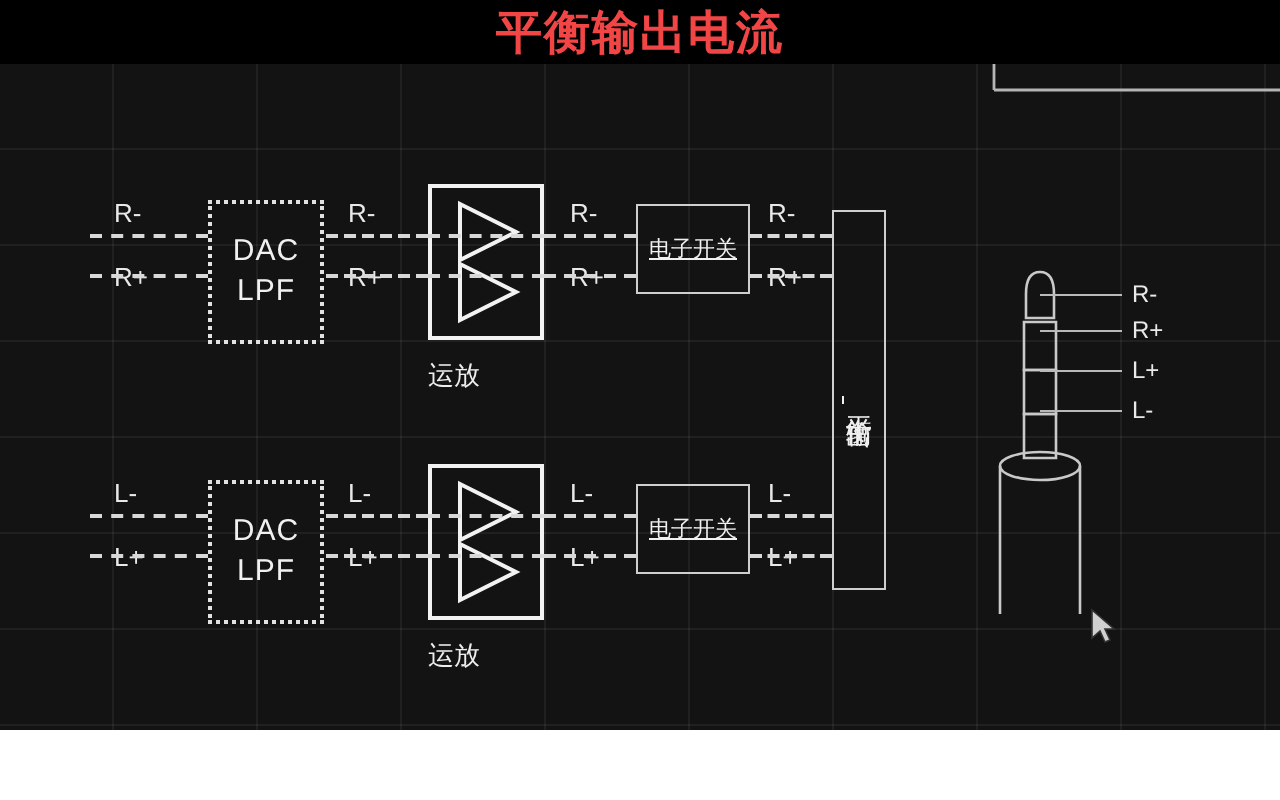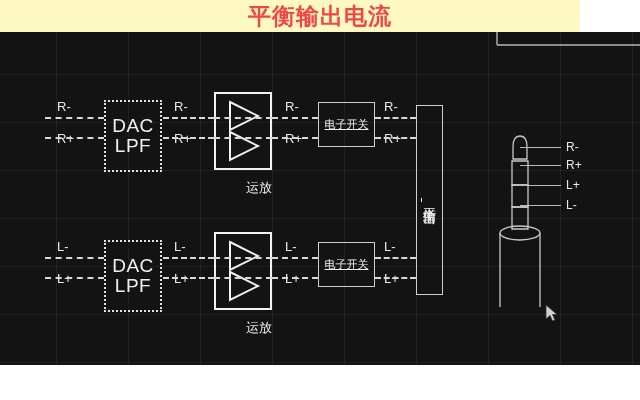--- a/index.html
+++ b/index.html
@@ -13,22 +13,22 @@
     height: 400px;
     background: #ffffff;
     overflow: hidden;
     font-family: "Liberation Sans", "DejaVu Sans", sans-serif;
   }
 
   
   #title-band {
     position: absolute;
     left: 0; top: 0;
-    width: 580px; height: 32px;
-    background: #fef9c3;
+    width: 640px; height: 32px;
+    background: #000000;
   }
   #title-text {
     position: absolute;
     left: 0; top: 2px;
     width: 640px;
     text-align: center;
     font-size: 23px;
     font-weight: bold;
     letter-spacing: 1px;
     color: #f24646;
@@ -89,39 +89,39 @@
     border: 2px dotted #e2e2e2;
   }
   .blk-solid-thick {
     border: 2.5px solid #f2f2f2;
   }
   .blk-solid {
     border: 1.5px solid #cfcfcf;
     text-decoration: underline;
   }
   .blk-dac {
-    font-size: 19px;
+    font-size: 15px;
     line-height: 20px;
     letter-spacing: 0.5px;
     text-align: center;
   }
   .blk-switch { font-size: 11px; }
   .blk-balanced {
     font-size: 13px;
     line-height: 17px;
     writing-mode: vertical-rl;
     text-orientation: upright;
     letter-spacing: 1px;
   }
   .cap {
     position: absolute;
     color: #ededed;
     font-size: 13px;
     white-space: nowrap;
-    text-align: right;
+    text-align: left;
   }
 
   
   .pin-label {
     position: absolute;
     color: #e9e9e9;
     font-size: 12px;
     line-height: 12px;
     white-space: nowrap;
   }

